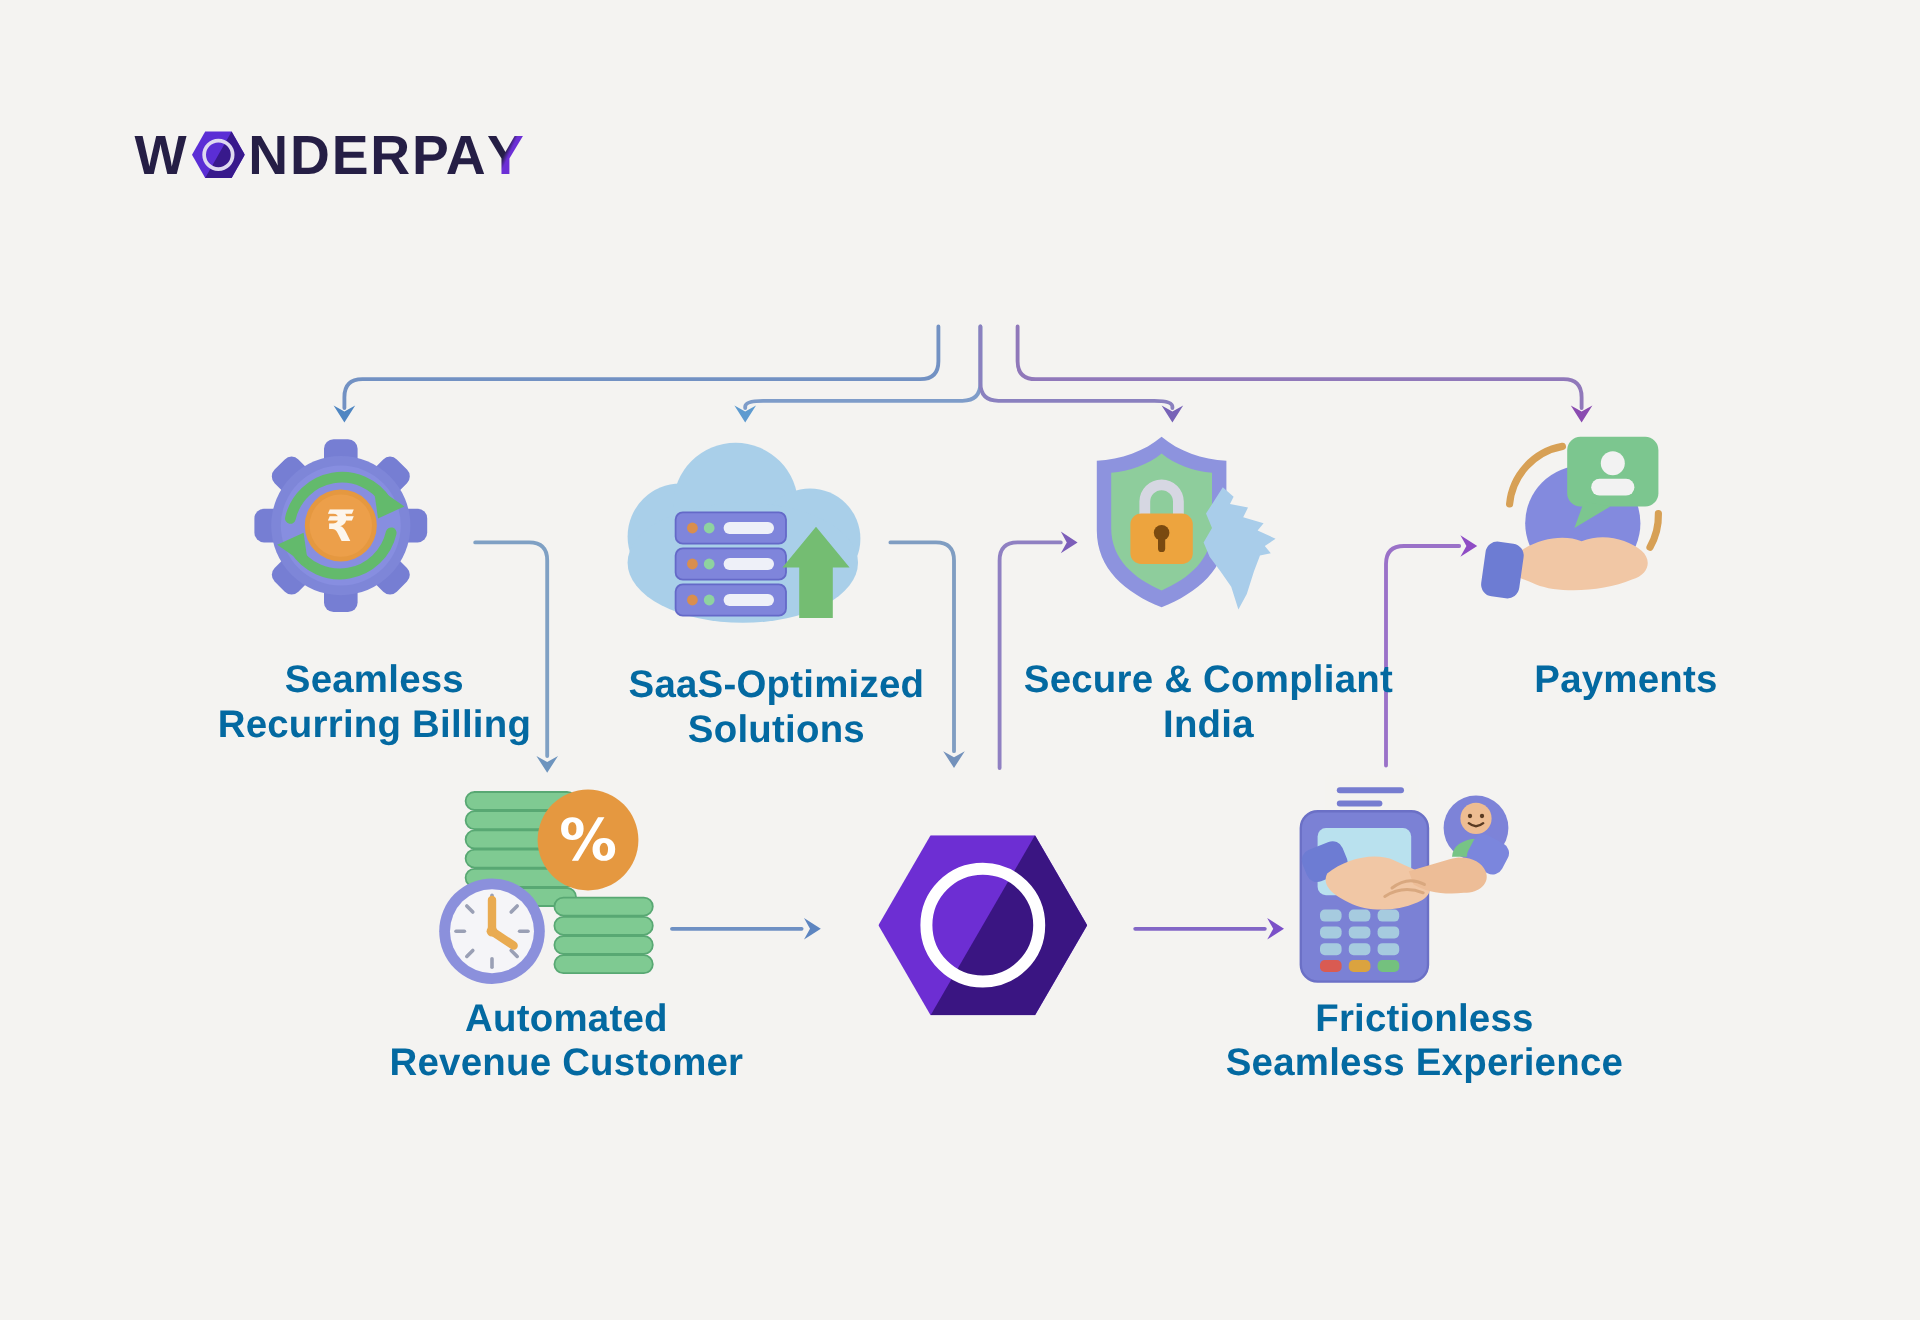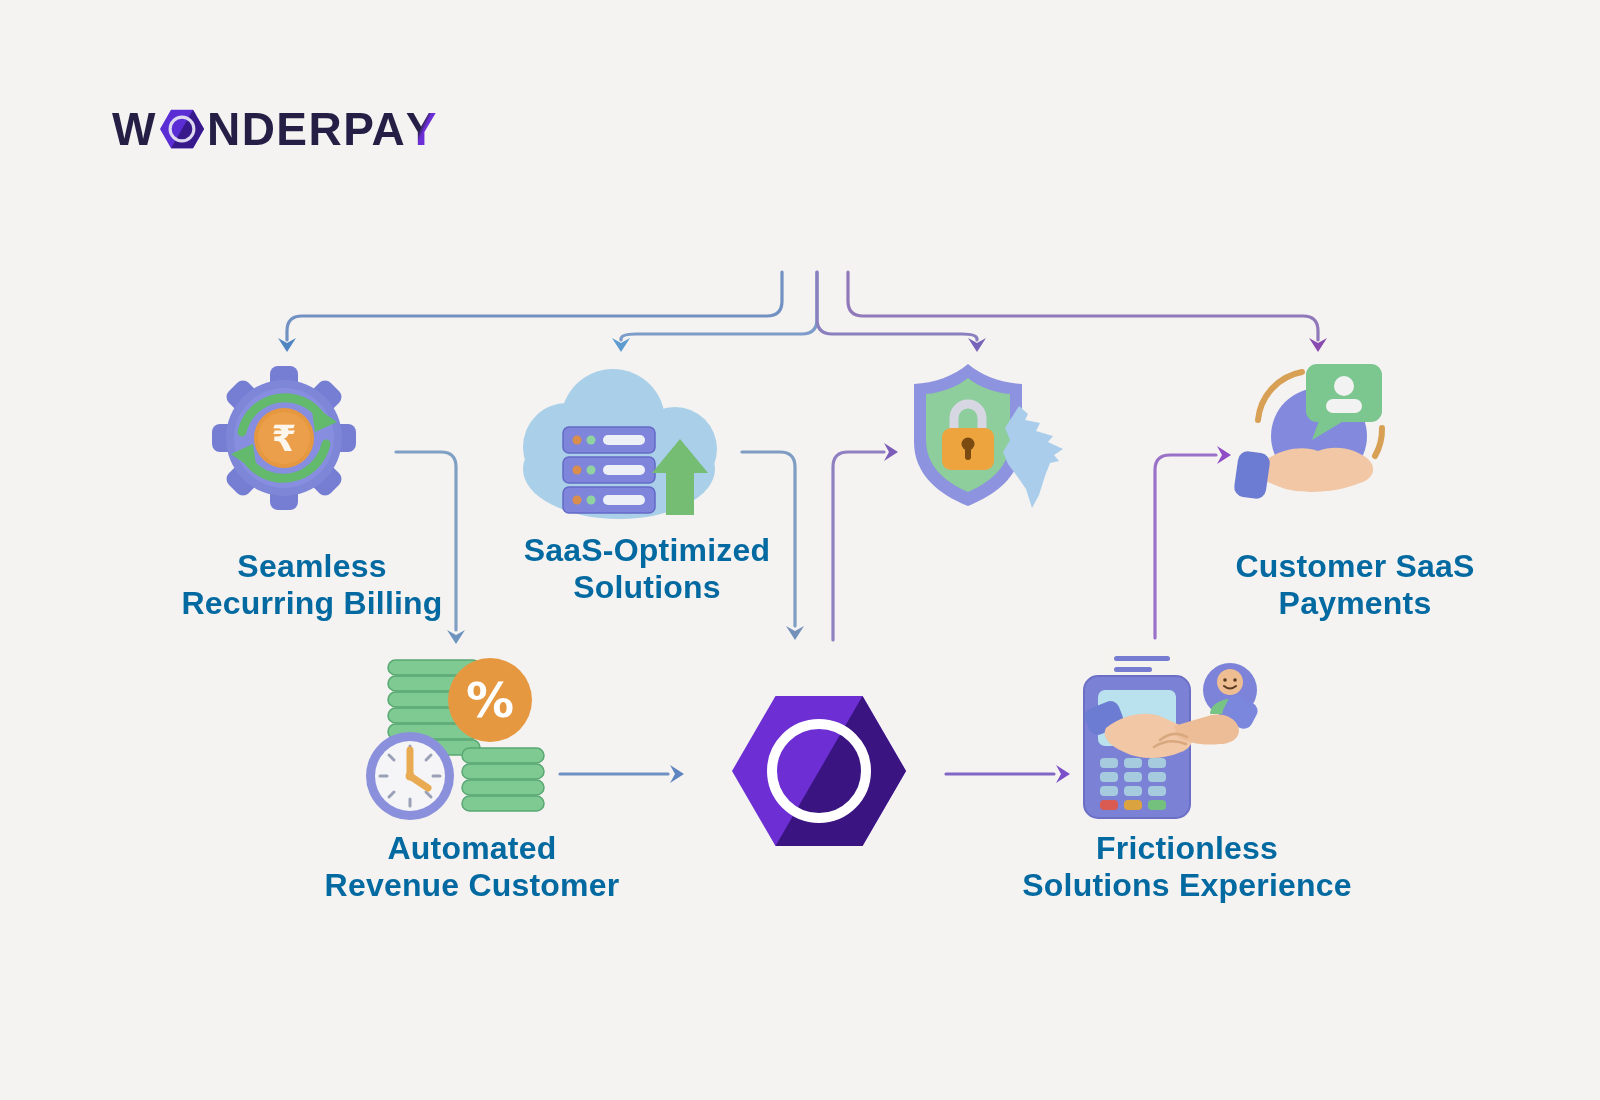--- a/index.html
+++ b/index.html
@@ -245,30 +245,33 @@
       <path d="M58,86 C74,73 98,68 114,75 L138,86 C148,92 146,106 133,110 C114,118 92,118 76,110 C63,104 53,96 58,86 Z" fill="#f1c7a5"></path>
       <path d="M160,74 C174,70 186,75 190,84 C194,94 185,102 172,102 C155,104 140,101 130,95 L126,84 Z" fill="#edbd97"></path>
       <path d="M112,98 C121,91 130,90 139,95 M106,105 C117,98 128,98 138,102" fill="none" stroke="#d9a87f" stroke-width="2.5" stroke-linecap="round"></path>
     </g>
   </svg>
 
   <div class="node-label" style="left:287px;top:548px">
     <span>Seamless</span>
     <span>Recurring Billing</span>
   </div>
-  <div class="node-label" style="left:622px;top:532px">
+  <div class="node-label" style="left:622px;top:552px">
     <span>SaaS-Optimized</span>
     <span>Solutions</span>
   </div>
+  <div class="node-label" style="left:982px;top:548px">
+    <span>Secure &amp; Compliant</span>
+    <span>India</span>
+  </div>
   <div class="node-label" style="left:1330px;top:548px">
-    <span>Customer SaaS</span>
     <span>Payments</span>
   </div>
   <div class="node-label" style="left:447px;top:830px">
     <span>Automated</span>
     <span>Revenue Customer</span>
   </div>
   <div class="node-label" style="left:1162px;top:830px">
     <span>Frictionless</span>
-    <span>Solutions Experience</span>
+    <span>Seamless Experience</span>
   </div>
 
 </div>
 
 </body></html>

